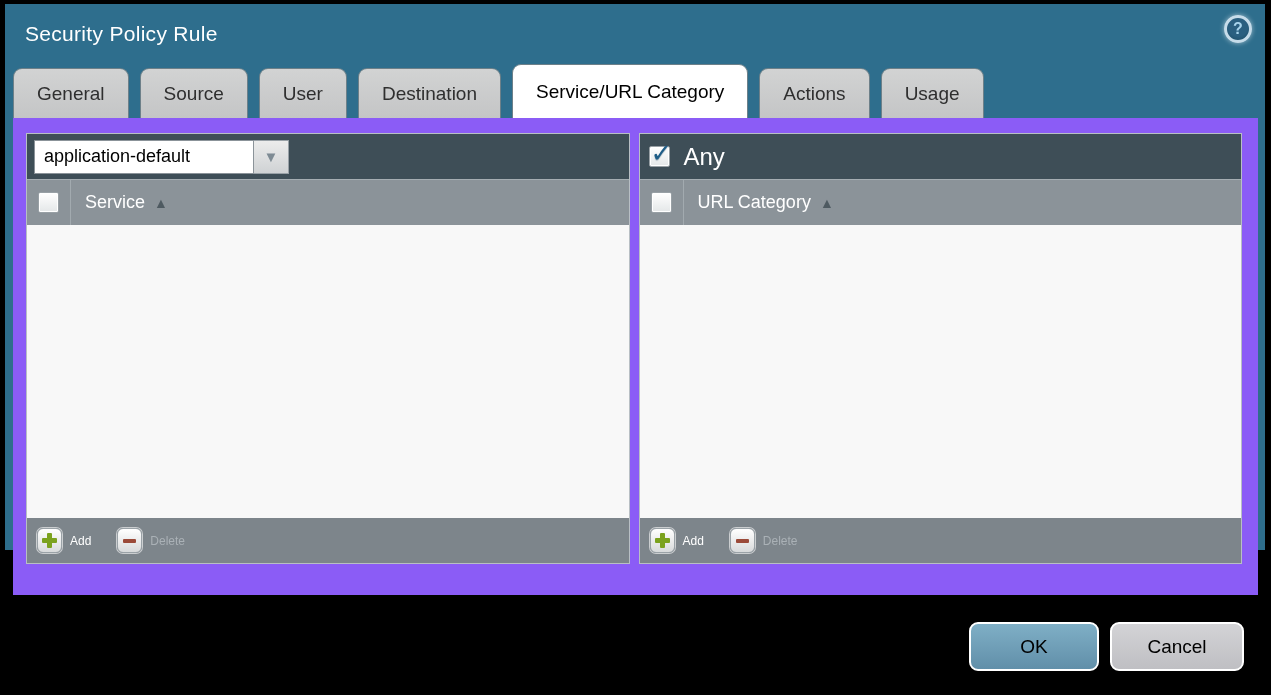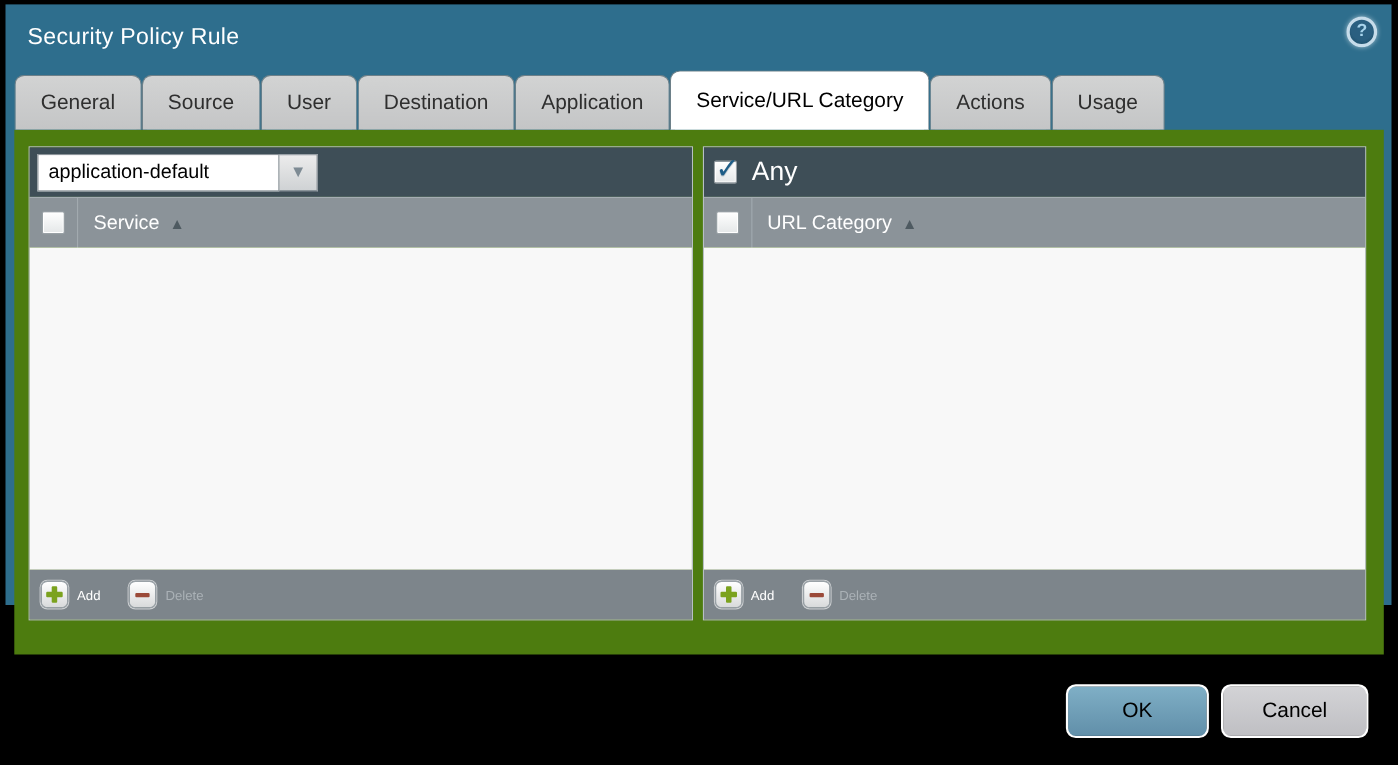--- a/index.html
+++ b/index.html
@@ -48,41 +48,41 @@
   }
   
   .tabs {
     display: flex;
     align-items: flex-end;
     height: 54px;
     padding-left: 8px;
   }
   .tab {
     height: 50px;
-    margin-right: 0;
+    margin-right: 11px;
     padding: 0 23px;
     display: flex; align-items: center;
     background: linear-gradient(#d2d3d3, #c4c5c6);
     border: 1px solid #6d8089;
     border-bottom: none;
     border-radius: 9px 9px 0 0;
     font-size: 19px;
     color: #2f2f2f;
     cursor: pointer;
     white-space: nowrap;
   }
   .tab.active {
     height: 54px;
     background: #ffffff;
     color: #000000;
     z-index: 2;
   }
   
   .content {
-    background: #4d7c0f;
+    background: #8b5cf6;
     margin: 0 7px 0 8px;
     height: 477px;
     padding: 15px 16px 31px 13px;
     display: flex;
     gap: 9px;
   }
   .panel {
     flex: 1;
     display: flex;
     flex-direction: column;
@@ -238,21 +238,20 @@
     <div class="help-btn">
       <span class="qmark">?</span>
     </div>
   </div>
 
   <div class="tabs">
     <div class="tab">General</div>
     <div class="tab">Source</div>
     <div class="tab">User</div>
     <div class="tab">Destination</div>
-    <div class="tab">Application</div>
     <div class="tab active">Service/URL Category</div>
     <div class="tab">Actions</div>
     <div class="tab">Usage</div>
   </div>
 
   <div class="content">
 
     <div class="panel">
       <div class="panel-toolbar">
         <div class="combo">

